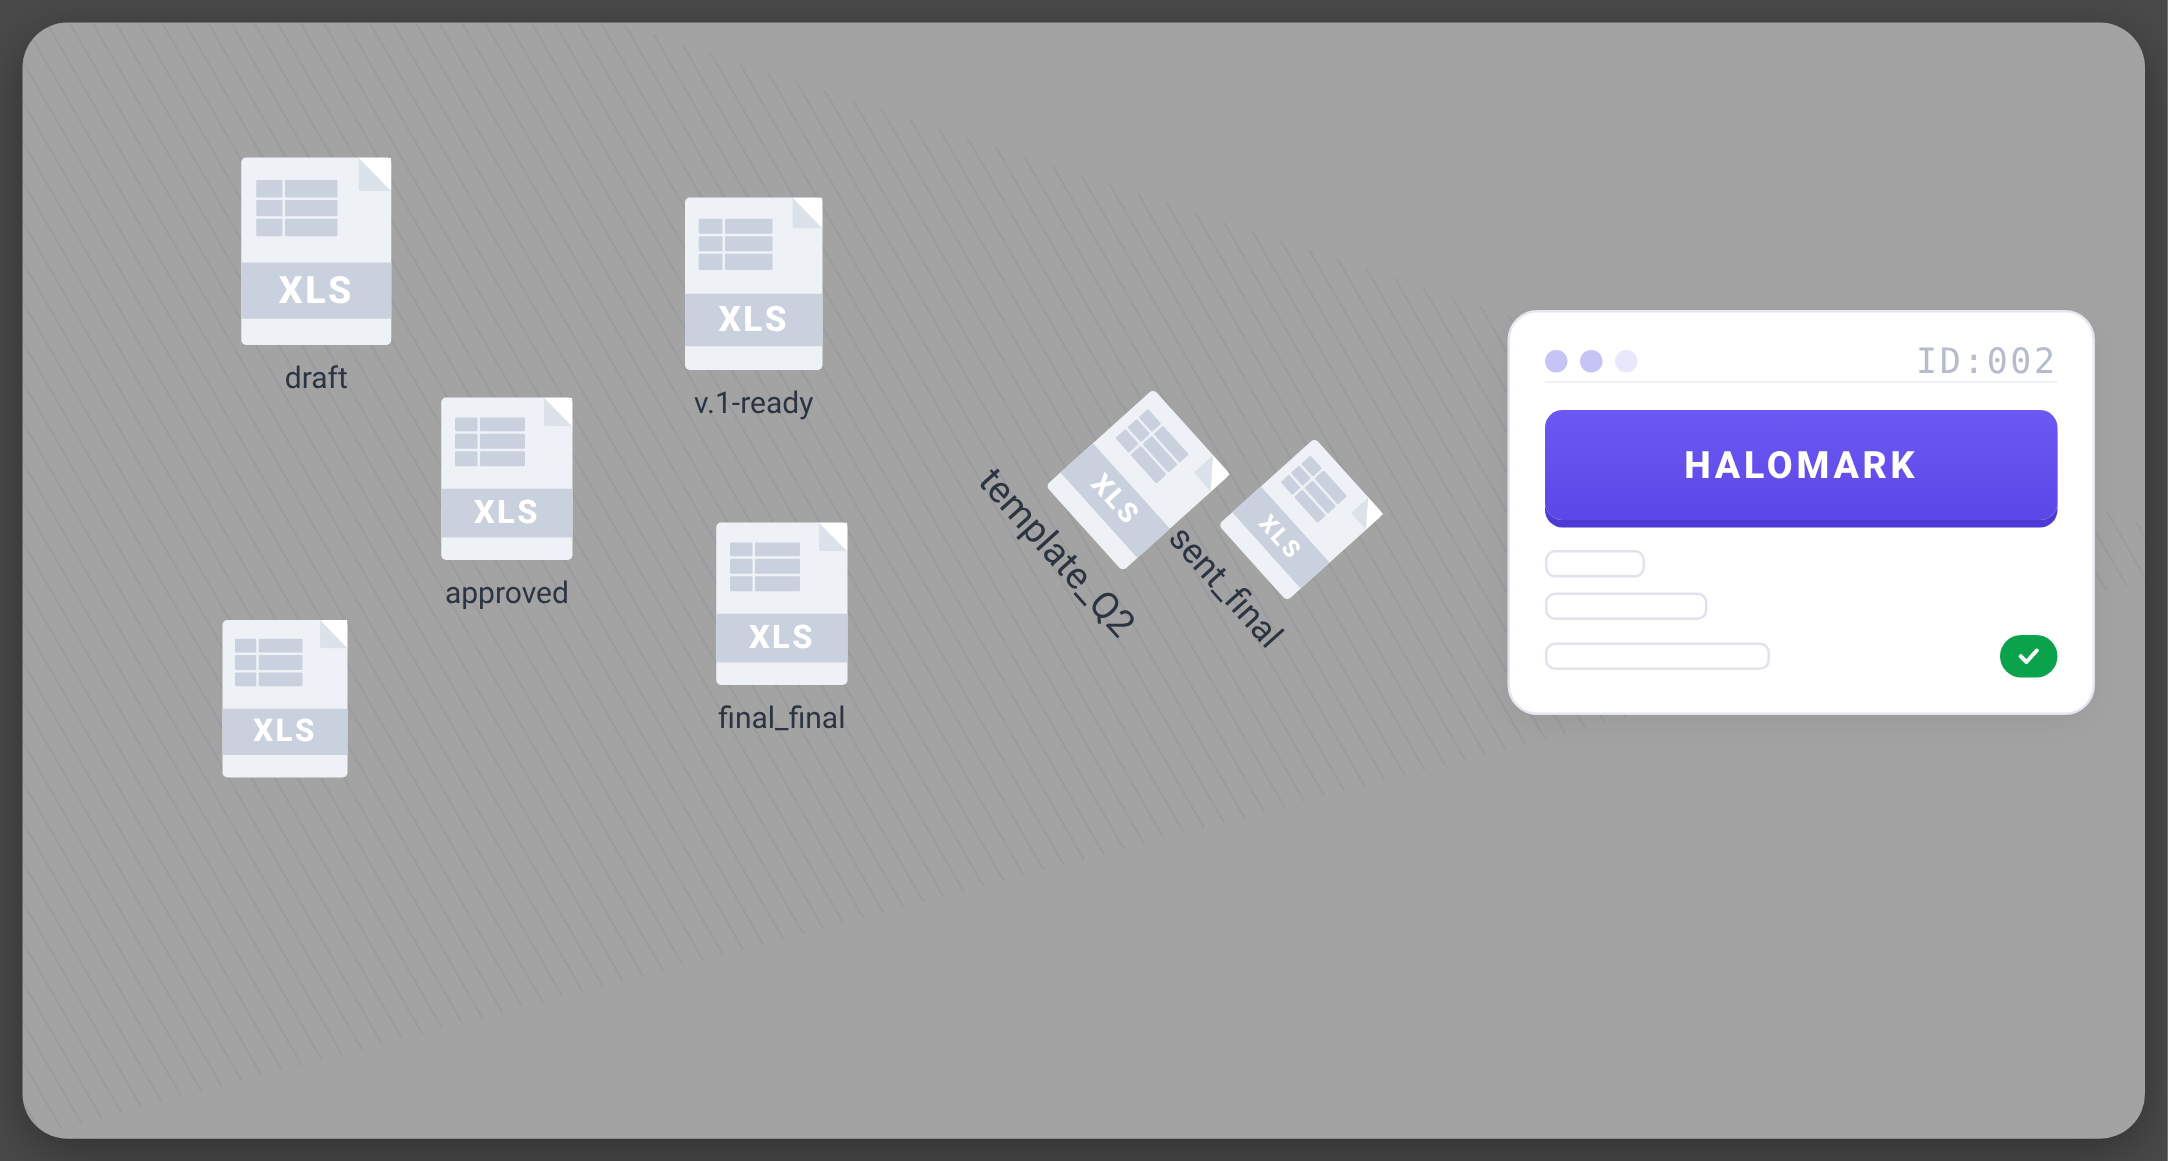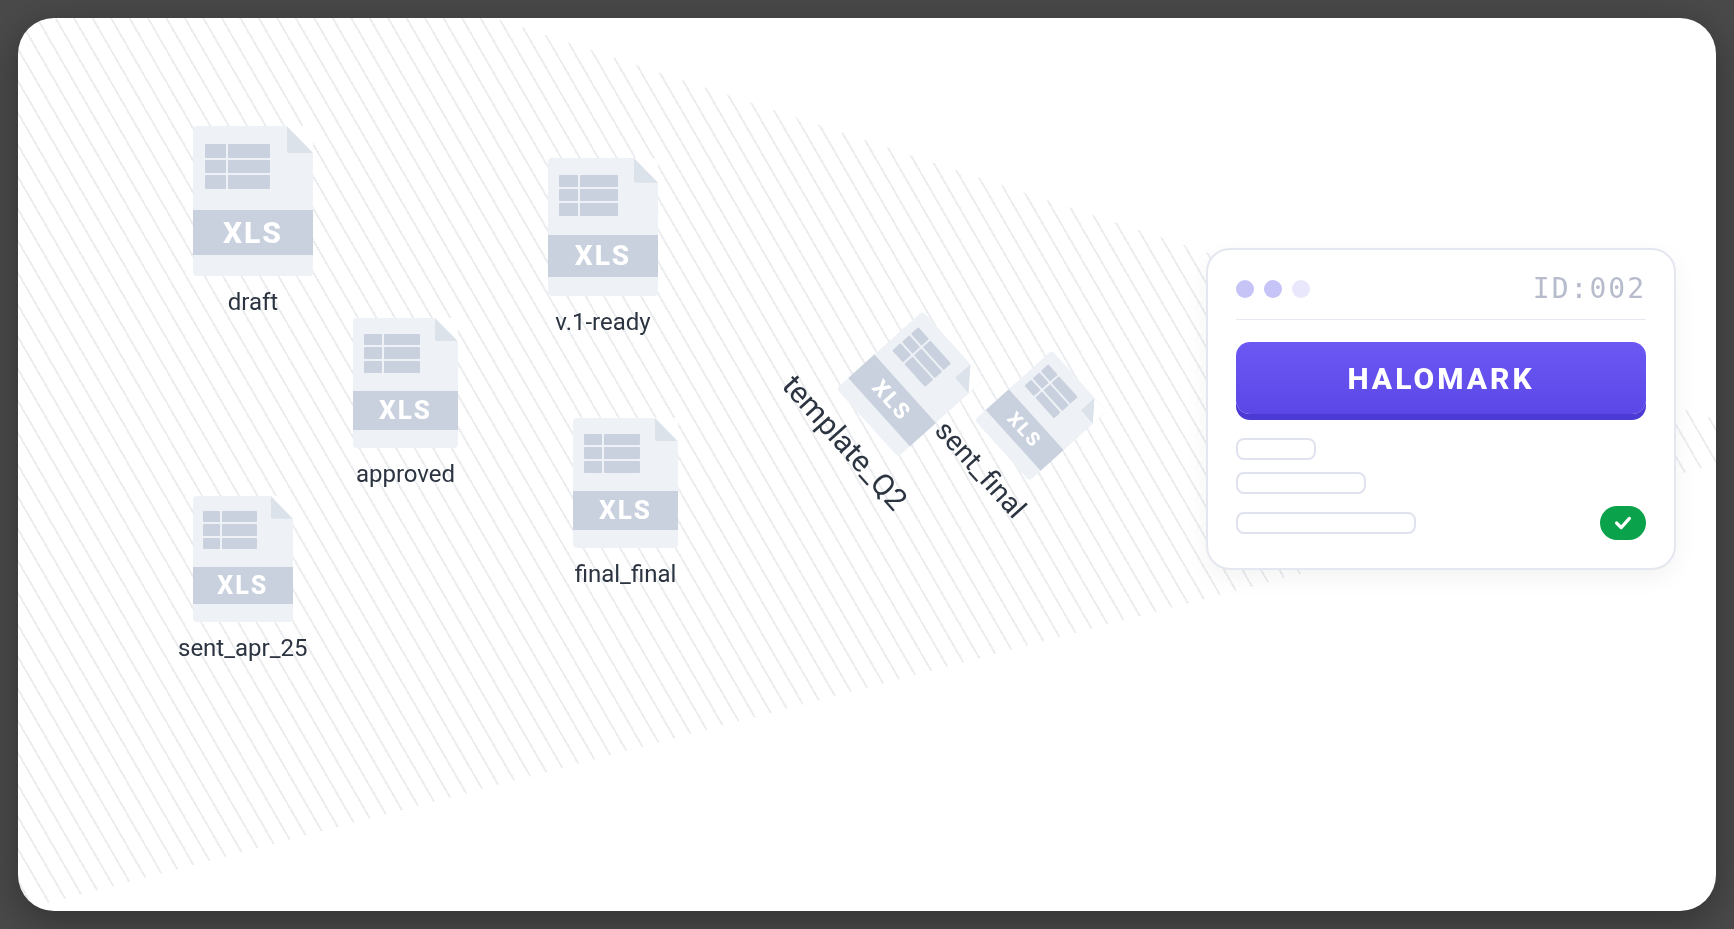--- a/index.html
+++ b/index.html
@@ -7,21 +7,21 @@
     font-family: -apple-system, BlinkMacSystemFont, "Segoe UI", Roboto, sans-serif;
     background: #4a4a4a;
     width: 1734px;
     height: 929px;
     padding: 18px;
   }
   .card {
     position: relative;
     width: 100%;
     height: 100%;
-    background: #ffffff;
+    background: #a3a3a3;
     border-radius: 36px;
     box-shadow: 0 10px 40px rgba(0,0,0,0.35);
     overflow: hidden;
   }
   
   .hatch {
     position: absolute;
     inset: 0;
     background: repeating-linear-gradient(
       60deg,
@@ -133,41 +133,40 @@
     background: #ffffff;
     border: 2px solid #e4e7ef;
     border-radius: 24px;
     padding: 22px 28px 28px 28px;
     box-shadow: 0 8px 24px rgba(0,0,0,0.05);
   }
   .panel-top {
     display: flex;
     justify-content: space-between;
     align-items: center;
-    padding-bottom: 14px;
     border-bottom: 1px solid #e6e9f2;
     margin-bottom: 22px;
   }
   .dots { display: flex; gap: 10px; }
   .dot {
     width: 18px; height: 18px;
     border-radius: 50%;
   }
   .dot.a { background: #c6c3f7; }
   .dot.b { background: #c6c3f7; }
   .dot.c { background: #e8e7fb; }
   .panel-id {
     font-family: "SFMono-Regular", ui-monospace, Menlo, Consolas, monospace;
     font-size: 28px;
     letter-spacing: 2px;
     color: #b7bccd;
   }
   .big-btn {
     width: 100%;
-    height: 72px;
+    height: 88px;
     border: none;
     border-radius: 14px;
     background: linear-gradient(180deg, #6c59f4 0%, #5a47e6 100%);
     color: #ffffff;
     font-size: 30px;
     font-weight: 800;
     letter-spacing: 3px;
     box-shadow: 0 6px 0 #4b3bd4;
     display: flex;
     align-items: center;
@@ -276,21 +275,20 @@
       <div class="grid">
           <div></div>
           <div></div>
           <div></div>
           <div></div>
           <div></div>
           <div></div>
         </div>
       <div class="band">XLS</div>
     </div>
-    <div class="file-label">sent_apr_25</div>
   </div>
 
   <div class="file f6">
     <div class="xls-icon">
       <div class="fold-light"></div>
         <div class="fold"></div>
       <div class="grid">
           <div></div>
           <div></div>
           <div></div>

